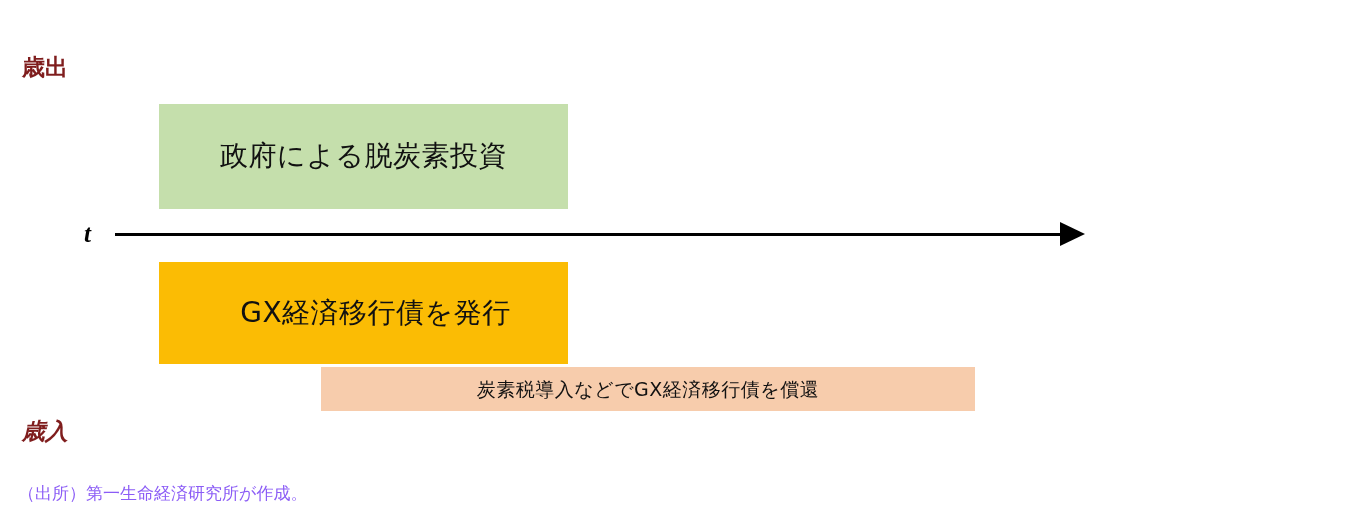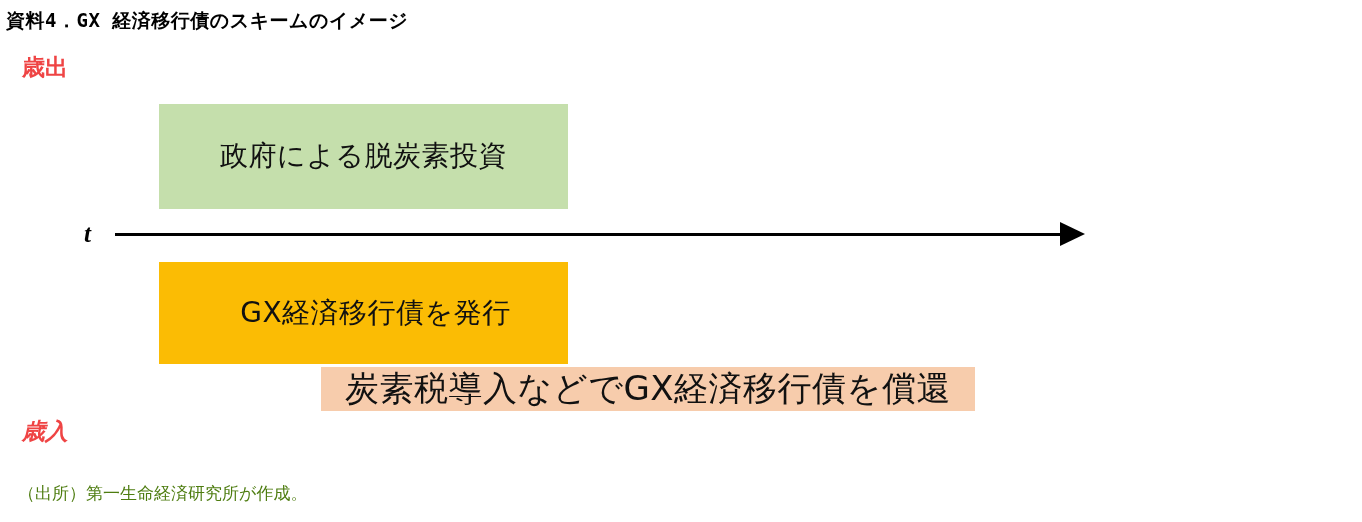--- a/index.html
+++ b/index.html
@@ -32,21 +32,21 @@
     color: #000;
   }
 
   
   .side-label {
     position: absolute;
     font-family: "DejaVu Sans", "Liberation Sans", sans-serif;
     font-size: 23px;
     font-weight: bold;
     white-space: nowrap;
-    color: #ef4444;
+    color: #7f1d1d;
   }
   .side-label.expenditure { left: 22px; top: 52px; }
   .side-label.revenue     { left: 22px; top: 416px; font-style: italic; }
 
   
   .axis-t-label {
     position: absolute;
     left: 84px;
     top: 220px;
     font-family: "Liberation Serif", "DejaVu Serif", serif;
@@ -111,39 +111,38 @@
   }
   .box-issuance .flow-label { font-size: 28px; }
 
   .box-redemption {
     left: 277px;
     top: 367px;
     width: 654px;
     height: 44px;
     background: #f7ccac;
   }
-  .box-redemption .flow-label { font-size: 34px; }
+  .box-redemption .flow-label { font-size: 19px; }
 
   
   .source-note {
     position: absolute;
     left: 18px;
     top: 482px;
     font-family: Liberation Mono, monospace;
     font-size: 17px;
-    color: #4d7c0f;
+    color: #8b5cf6;
     white-space: nowrap;
   }
 </style>
 </head>
 <body>
 
 <div id="page">
 
-  <div class="figure-title">資料4．GX 経済移行債のスキームのイメージ</div>
 
   <div class="side-label expenditure">歳出</div>
 
   <div class="flow-box box-investment">
     <span class="flow-label">政府による脱炭素投資</span>
   </div>
 
   <div class="axis-t-label">t</div>
 
   <div class="axis-line"></div>

